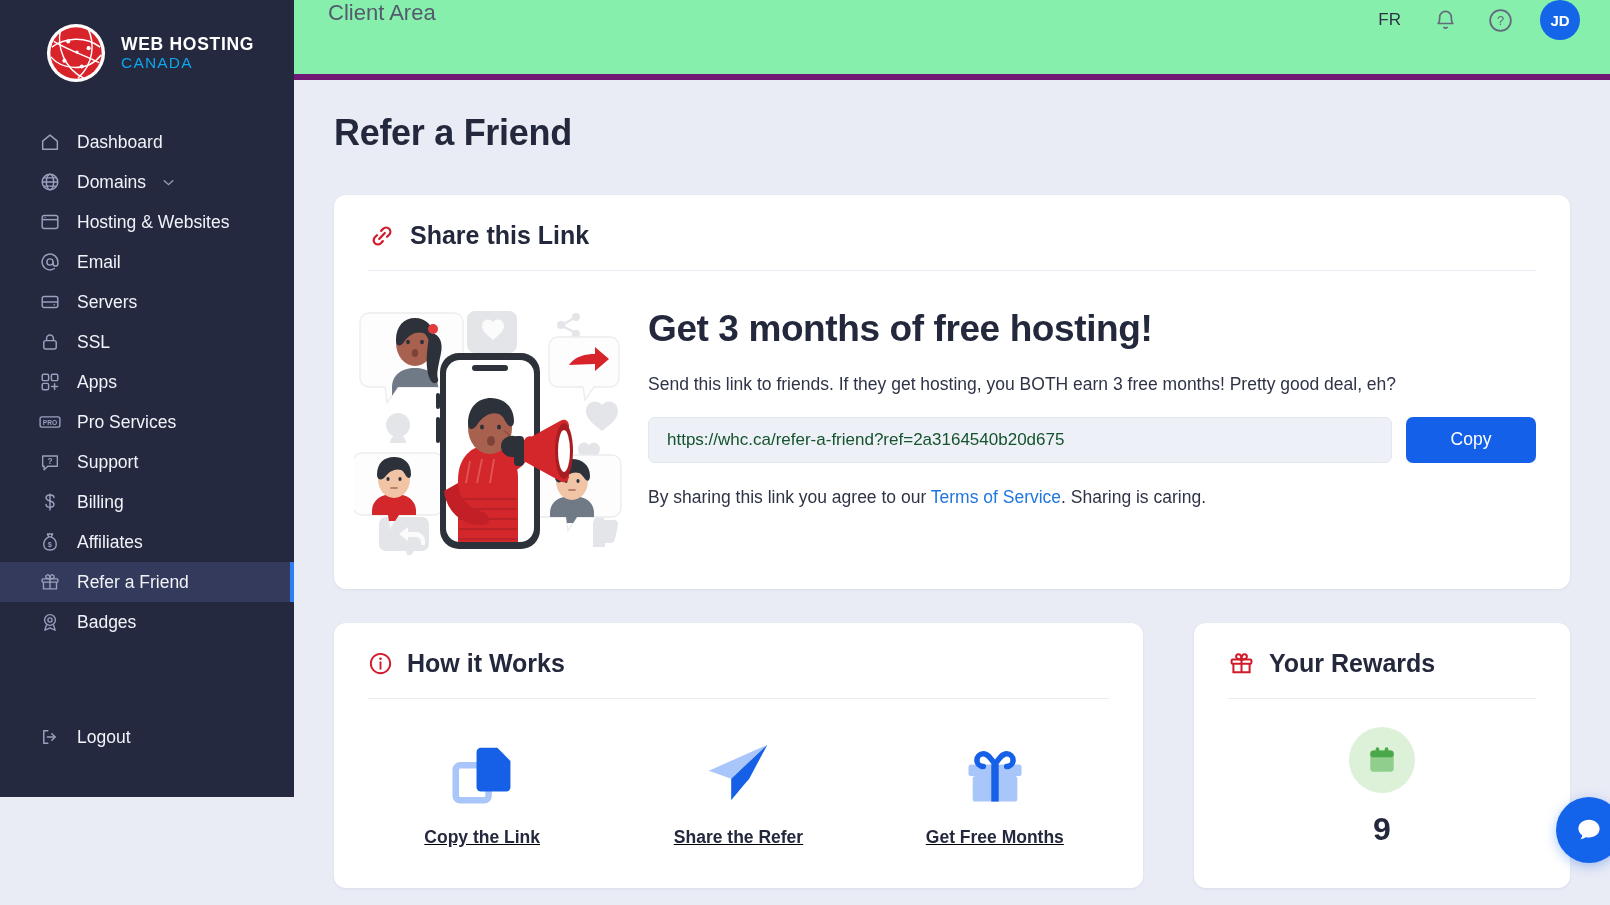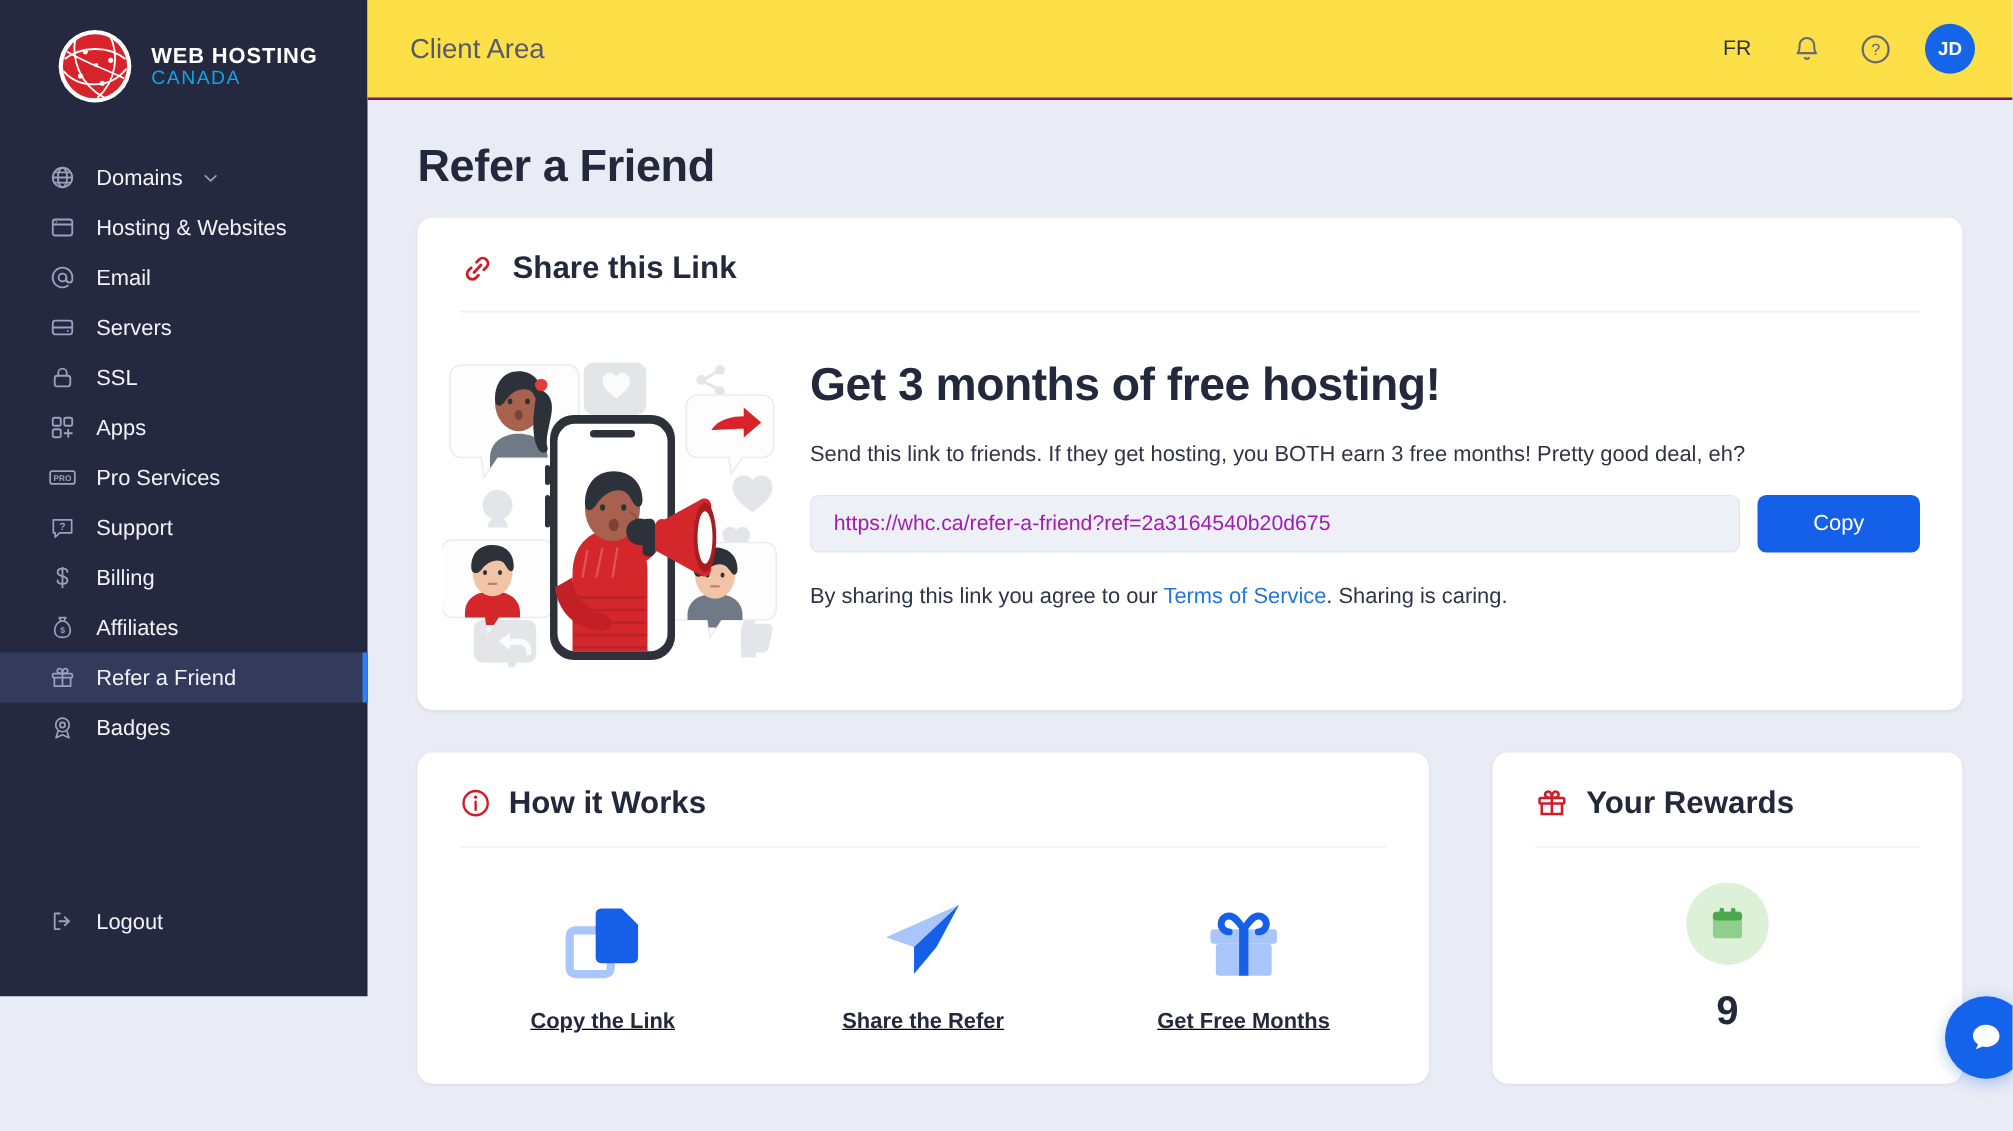--- a/index.html
+++ b/index.html
@@ -54,23 +54,23 @@
   }
 
   .nav-spacer { flex: 1 1 auto; }
   .logout-wrap { padding-bottom: 40px; }
 
   
   .main { flex: 1 1 auto; height: 905px; display: flex; flex-direction: column; min-width: 0; }
 
   .topbar {
     height: 80px; min-height: 80px;
-    background: #fde047;
-    border-bottom: 2px solid #701a75;
-    display: flex; align-items: center;
+    background: #86efac;
+    border-bottom: 6px solid #701a75;
+    display: flex; align-items: flex-start;
     padding: 0 30px 0 34px;
   }
   .topbar-title { font-size: 22px; color: #55596e; font-weight: 400; }
   .topbar-right { margin-left: auto; display: flex; align-items: center; gap: 25px; }
   .lang-btn {
     font-size: 17px; color: #2e3244; cursor: pointer;
     background: none; border: none; font-family: inherit; padding: 2px 4px;
   }
   .icon-btn {
     width: 30px; height: 30px; display: flex; align-items: center; justify-content: center;
@@ -101,34 +101,34 @@
 
   .card-head {
     display: flex; align-items: center; gap: 14px;
     padding: 26px 34px 0 34px;
   }
   .card-head .ch-icon { display: flex; align-items: center; color: #d11a2a; }
   .card-head .ch-title { font-size: 25px; font-weight: 700; color: #23283c; }
   .card-divider { height: 1px; background: #e9ebf2; margin: 20px 34px 0 34px; }
 
   
-  .share-card { margin-top: 20px; padding-bottom: 34px; }
+  .share-card { margin-top: 41px; padding-bottom: 34px; }
   .share-body { display: flex; align-items: flex-start; padding: 22px 34px 0 20px; gap: 24px; }
   .illus { width: 270px; min-width: 270px; height: 262px; }
   .share-right { flex: 1 1 auto; padding-top: 16px; min-width: 0; }
   .share-h1 {
     font-size: 37px; font-weight: 700; color: #23283c;
     letter-spacing: -0.4px; line-height: 1.1;
   }
   .share-sub { font-size: 17.5px; color: #2f3346; margin-top: 24px; }
   .link-row { display: flex; gap: 14px; margin-top: 22px; }
   .link-input {
     flex: 1 1 auto; height: 46px;
     background: #eef0f7; border: 1px solid #e3e6f0; border-radius: 7px;
-    padding: 0 18px; font-size: 17px; color: #a21caf;
+    padding: 0 18px; font-size: 17px; color: #14532d;
     font-family: inherit; outline: none; min-width: 0;
   }
   .copy-btn {
     width: 130px; height: 46px; border: none; border-radius: 7px;
     background: #1560e8; color: #fff; font-size: 17.5px;
     font-family: inherit; cursor: pointer; text-align: center;
   }
   .share-foot { font-size: 17.5px; color: #2f3346; margin-top: 24px; }
   .share-foot a { color: #2176e0; text-decoration: none; }
 
@@ -189,20 +189,28 @@
         </svg>
       </span>
       <span class="brand-text">
         <span class="brand-line1">WEB HOSTING</span>
         <span class="brand-line2">CANADA</span>
       </span>
     </div>
 
     <nav class="nav">
 
+      <a class="nav-item" href="#">
+        <span class="ni-icon">
+          <svg viewBox="0 0 24 24" width="22" height="22" fill="none" stroke="currentColor" stroke-width="1.6" stroke-linejoin="round">
+              <path d="M4 11 L12 4.5 L20 11 V20 H4 Z"></path>
+            </svg>
+        </span>
+        <span class="ni-label">Dashboard</span>
+      </a>
 
       <a class="nav-item" href="#">
         <span class="ni-icon">
           <svg viewBox="0 0 24 24" width="22" height="22" fill="none" stroke="currentColor" stroke-width="1.6">
               <circle cx="12" cy="12" r="8.5"></circle>
               <ellipse cx="12" cy="12" rx="4" ry="8.5"></ellipse>
               <path d="M3.6 12h16.8M4.8 7.5h14.4M4.8 16.5h14.4"></path>
             </svg>
         </span>
         <span class="ni-label">Domains</span>

